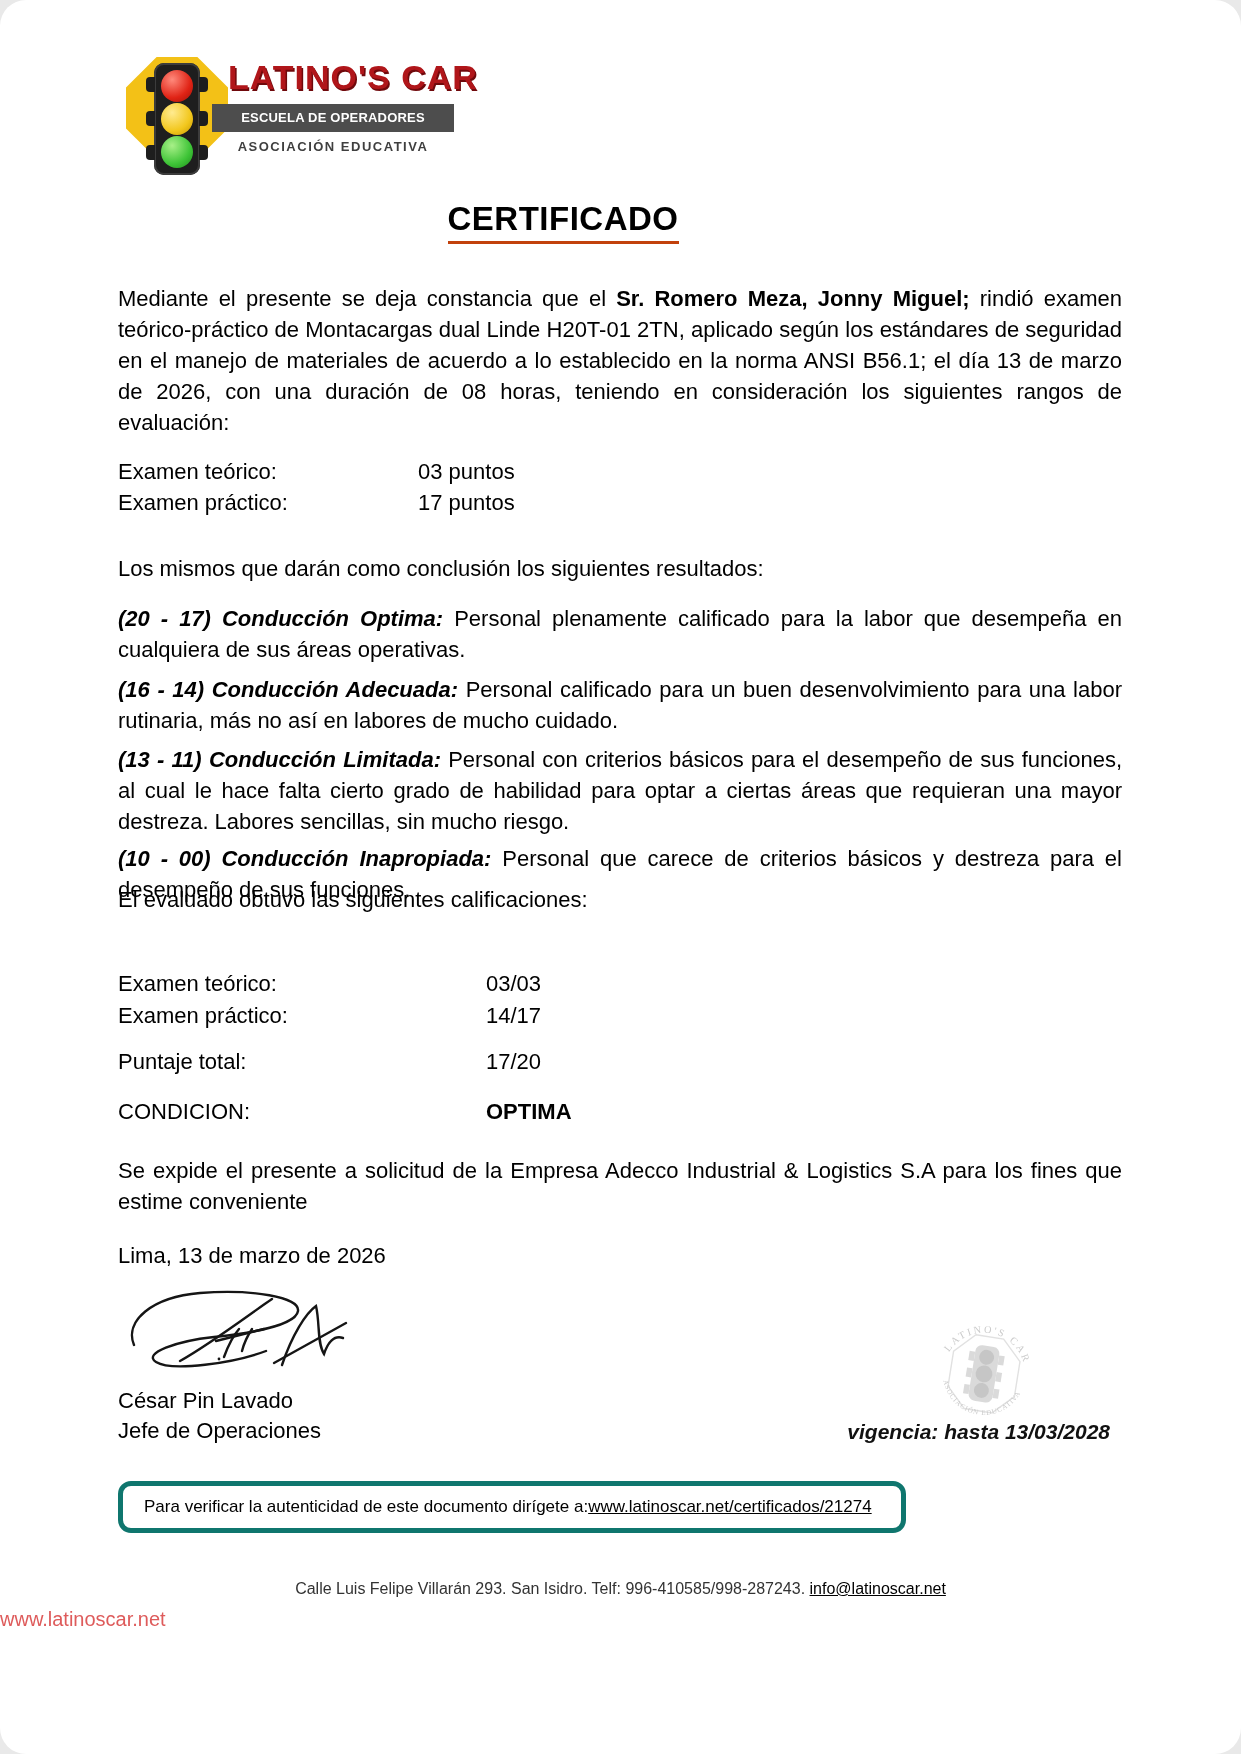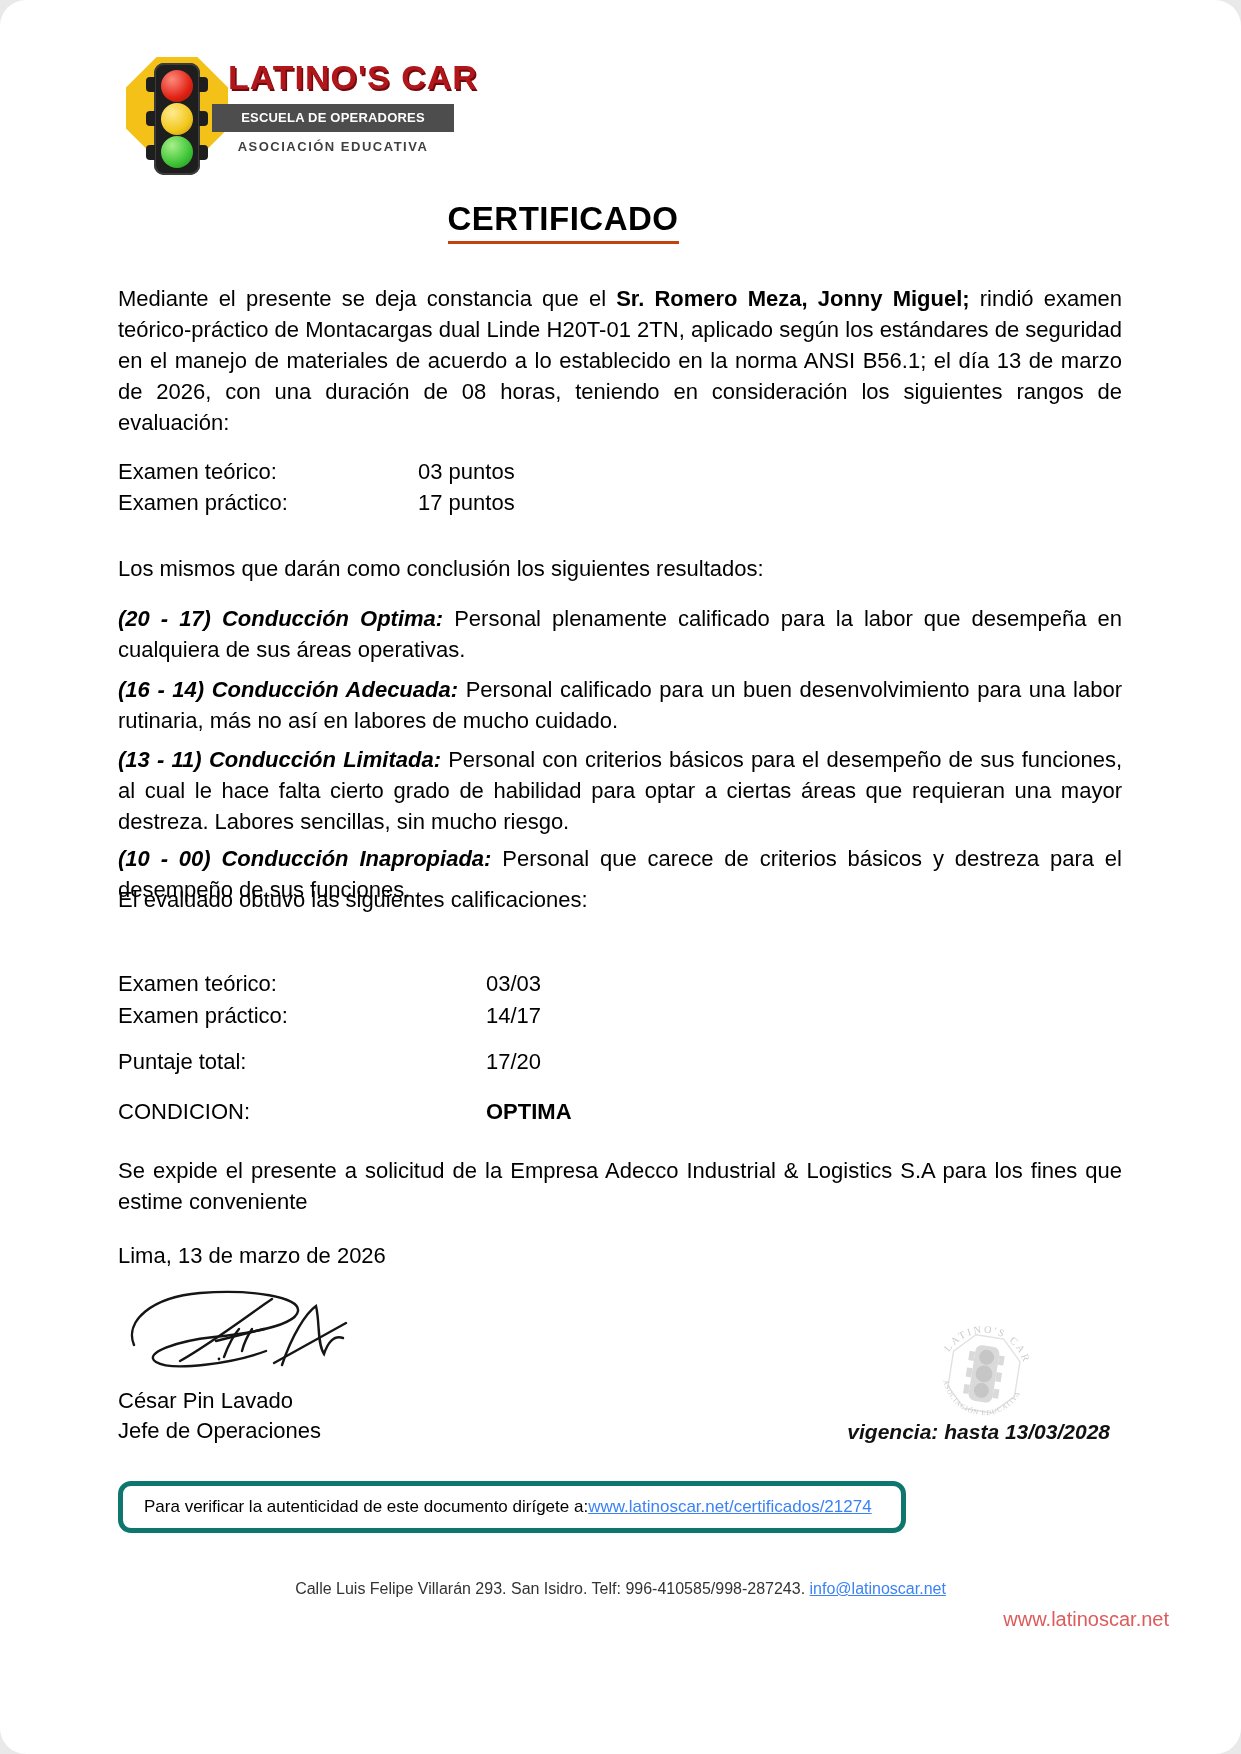--- a/index.html
+++ b/index.html
@@ -58,25 +58,25 @@
   .seal{left:928px;top:1316px;opacity:.85;}
   .validity{left:700px;top:1420px;width:410px;text-align:right;font-size:21px;
     font-weight:bold;font-style:italic;color:#111;}
 
   
   .verify-box{
     left:118px;top:1481px;width:788px;height:52px;box-sizing:border-box;
     border:5px solid #0f766e;border-radius:13px;display:flex;align-items:center;
     padding-left:21px;font-size:17px;background:#fff;
   }
-  .link{color:#3b82f6;text-decoration:underline;cursor:pointer;}
+  .link{color:#000000;text-decoration:underline;cursor:pointer;}
 
   
   .footer1{left:0;top:1580px;width:1241px;text-align:center;font-size:16px;color:#333;}
-  .footer2{left:0;top:1608px;width:1169px;text-align:right;font-size:20px;color:#DE5B5B;}
+  .footer2{left:0;top:1608px;width:1169px;text-align:left;font-size:20px;color:#DE5B5B;}
 </style>
 </head>
 <body>
 
 <div class="page">
 
   <div class="abs octagon"></div>
   <div class="abs tl-body">
     <span class="tl-tab l" style="top:14px"></span>
     <span class="tl-tab r" style="top:14px"></span>

